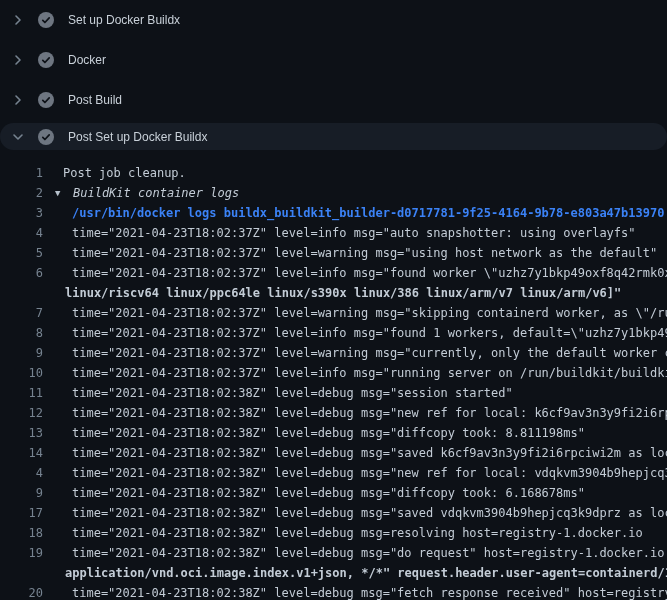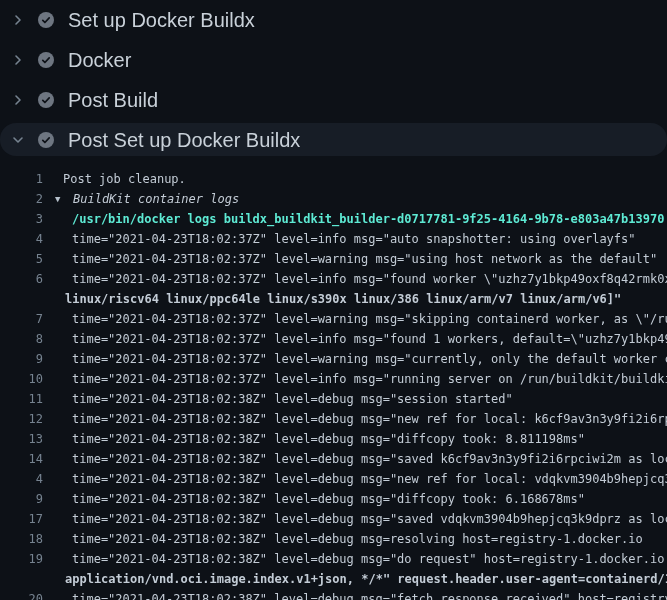--- a/index.html
+++ b/index.html
@@ -11,27 +11,27 @@
   .app{width:667px;height:600px;overflow:hidden;}
 
   
   .steps{padding-top:0;}
   .step-row{
     display:flex;align-items:center;
     height:40px;padding-left:10px;
     cursor:pointer;box-sizing:border-box;
   }
   .step-row.expanded{
-    height:33px;margin-top:3px;
+    height:27px;margin-top:3px;
     background:#171d26;border-radius:16px;
   }
   .chev{width:16px;height:16px;flex:none;display:flex;align-items:center;justify-content:center;}
   .check{width:16px;height:16px;flex:none;margin-left:12px;display:flex;align-items:center;justify-content:center;}
   .step-label{
-    margin-left:14px;color:#c9d1d9;font-size:20px;line-height:1;
+    margin-left:14px;color:#c9d1d9;font-size:12px;line-height:1;
     white-space:nowrap;
   }
 
   
   .log{
     padding-top:13px;
     font-family:"DejaVu Sans Mono","Liberation Mono",monospace;
     font-size:12px;color:#c3ccd6;
   }
   .log-line{
@@ -42,21 +42,21 @@
     flex:none;width:43px;text-align:right;color:#768390;
     font-size:12px;
   }
   .tri{
     flex:none;margin-left:12px;width:10px;
     font-size:9px;color:#b6c1cc;line-height:20px;
   }
   .txt{flex:none;line-height:20px;}
   .t-plain  .txt{padding-left:20px;}
   .t-group  .txt{padding-left:8px;font-style:italic;}
-  .t-command .txt{padding-left:29px;color:#5eead4;font-weight:bold;}
+  .t-command .txt{padding-left:29px;color:#3b82f6;font-weight:bold;}
   .t-log    .txt{padding-left:29px;}
   .t-wrap   .txt{padding-left:22px;font-weight:bold;}
 </style>
 </head>
 <body>
 
 <div class="app">
   <div class="steps" id="steps">
       <div class="step-row">
     <span class="chev chev-right">

